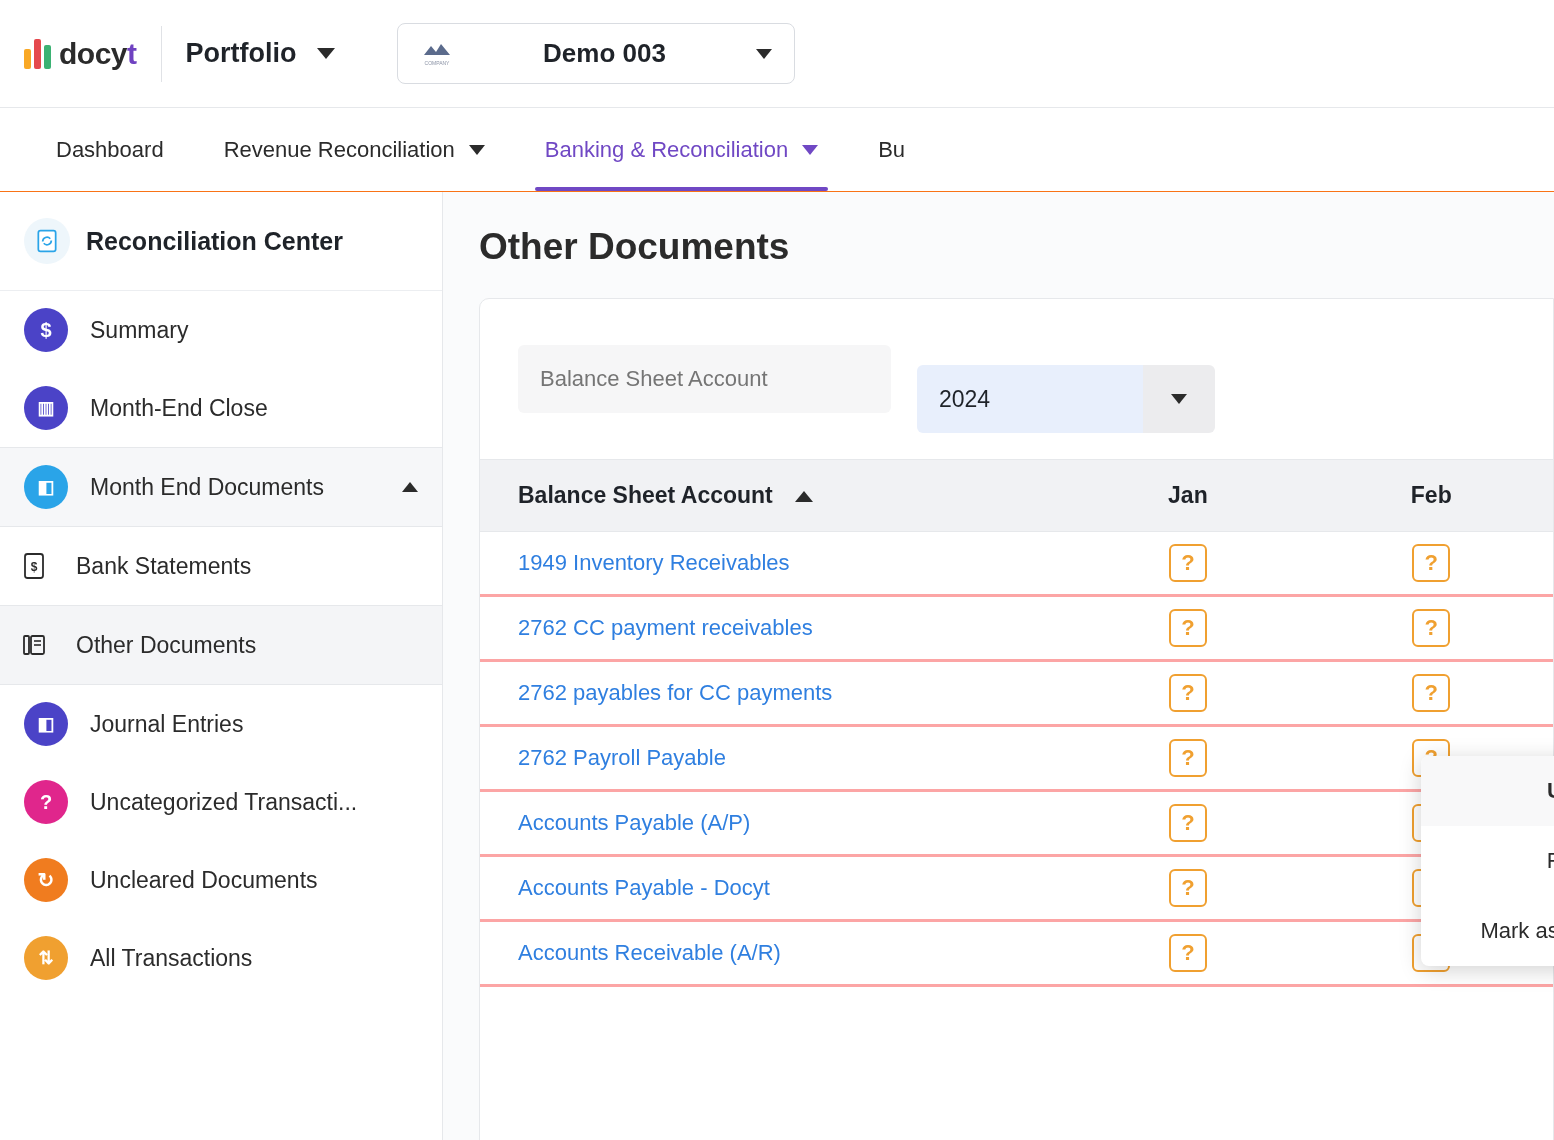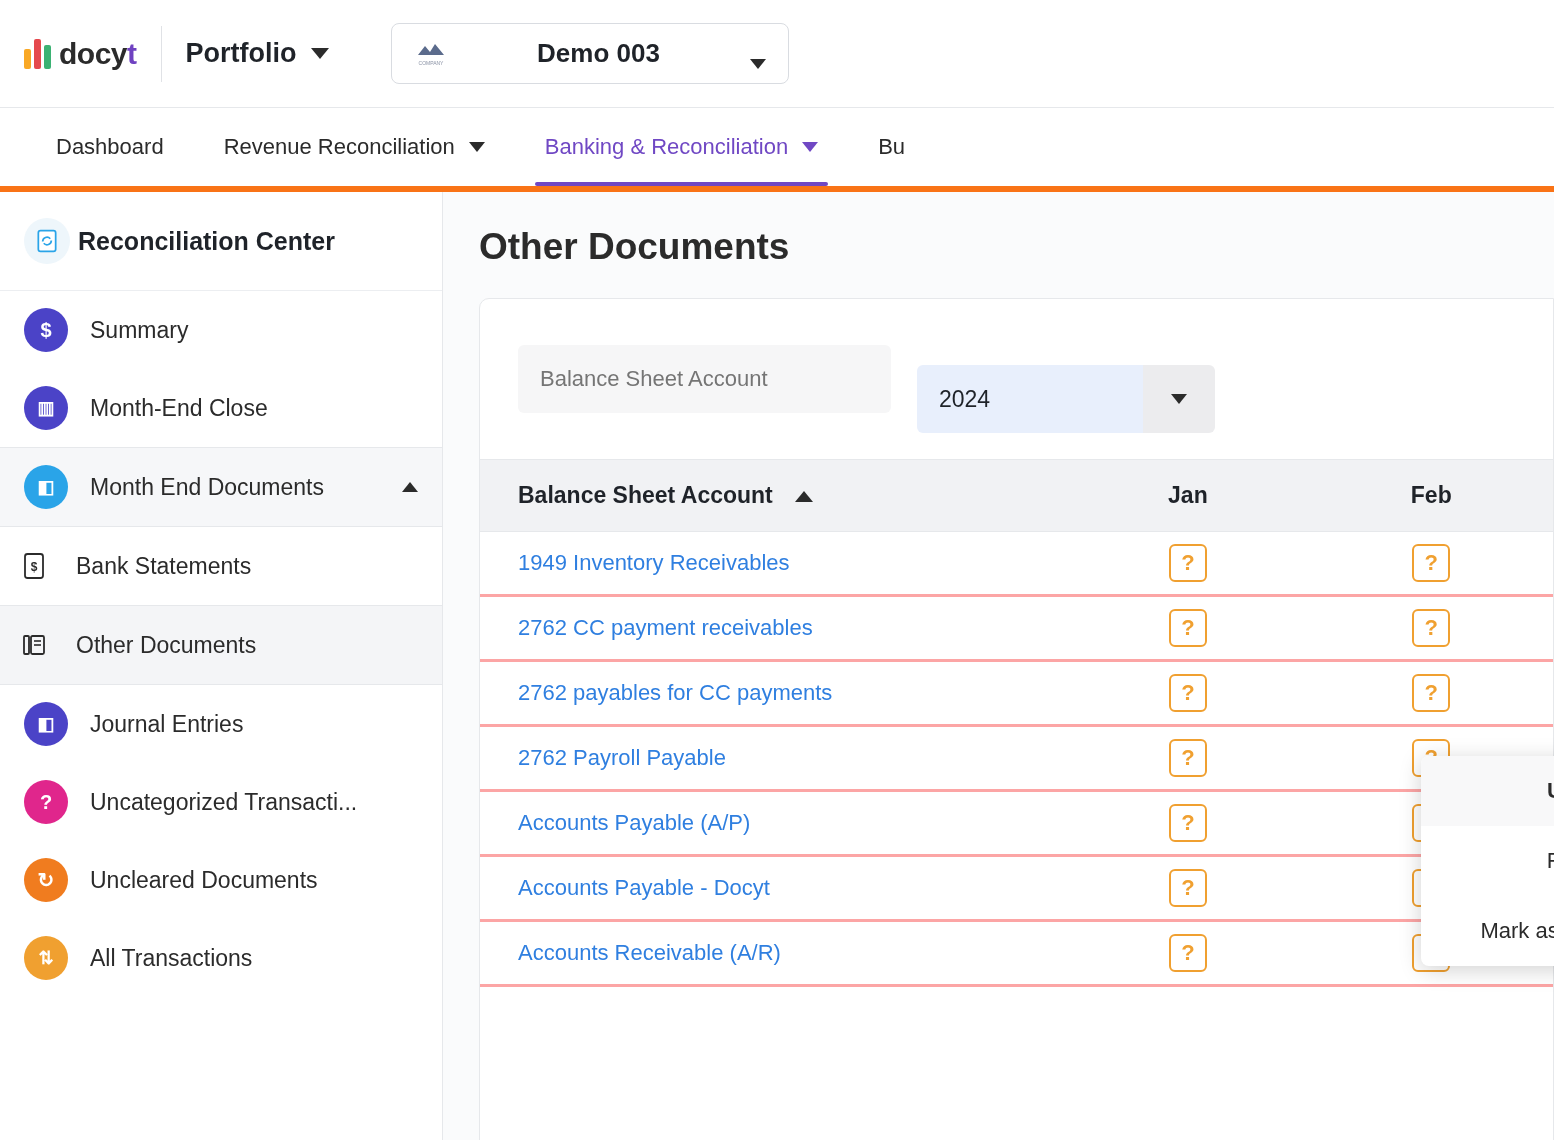--- a/index.html
+++ b/index.html
@@ -36,35 +36,35 @@
   .logo-text .y { color: #6f42c1; }
   .divider-v {
     width: 1px;
     height: 56px;
     background: #e0e2e6;
     margin: 0 24px;
   }
   .portfolio {
     display: flex;
     align-items: center;
-    gap: 14px;
+    gap: 20px;
     font-size: 27px;
     font-weight: 700;
     color: #1f2329;
   }
   .caret-down {
     width: 0; height: 0;
     border-left: 9px solid transparent;
     border-right: 9px solid transparent;
     border-top: 11px solid #2b2b2b;
   }
   .company-select {
     margin-left: 62px;
     display: flex;
-    align-items: flex-end;
+    align-items: center;
     gap: 18px;
     border: 1px solid #d9dce1;
     border-radius: 8px;
     padding: 14px 22px;
     min-width: 398px;
     background: #fff;
   }
   .company-logo {
     width: 34px; height: 30px;
     display: flex; align-items: center; justify-content: center;
@@ -79,21 +79,21 @@
   }
   .caret-down.sm {
     border-left-width: 8px; border-right-width: 8px; border-top-width: 10px;
   }
 
   
   .navbar {
     height: 84px;
     display: flex;
     align-items: stretch;
-    border-bottom: 6px solid #f97316;
+    border-bottom: 1px solid #f97316;
     padding-left: 56px;
     background: #fff;
     overflow: hidden;
   }
   .nav-item {
     display: flex;
     align-items: center;
     gap: 14px;
     padding: 0 30px;
     font-size: 22px;
@@ -127,21 +127,21 @@
   .sidebar {
     width: 443px;
     border-right: 1px solid #e6e8eb;
     background: #fff;
     overflow: hidden;
     flex-shrink: 0;
   }
   .sidebar-header {
     display: flex;
     align-items: center;
-    gap: 8px;
+    gap: 16px;
     padding: 26px 24px;
     border-bottom: 1px solid #eceef1;
   }
   .sb-head-icon {
     width: 46px; height: 46px;
     border-radius: 50%;
     background: #eef6fb;
     display: flex; align-items: center; justify-content: center;
     flex-shrink: 0;
   }

